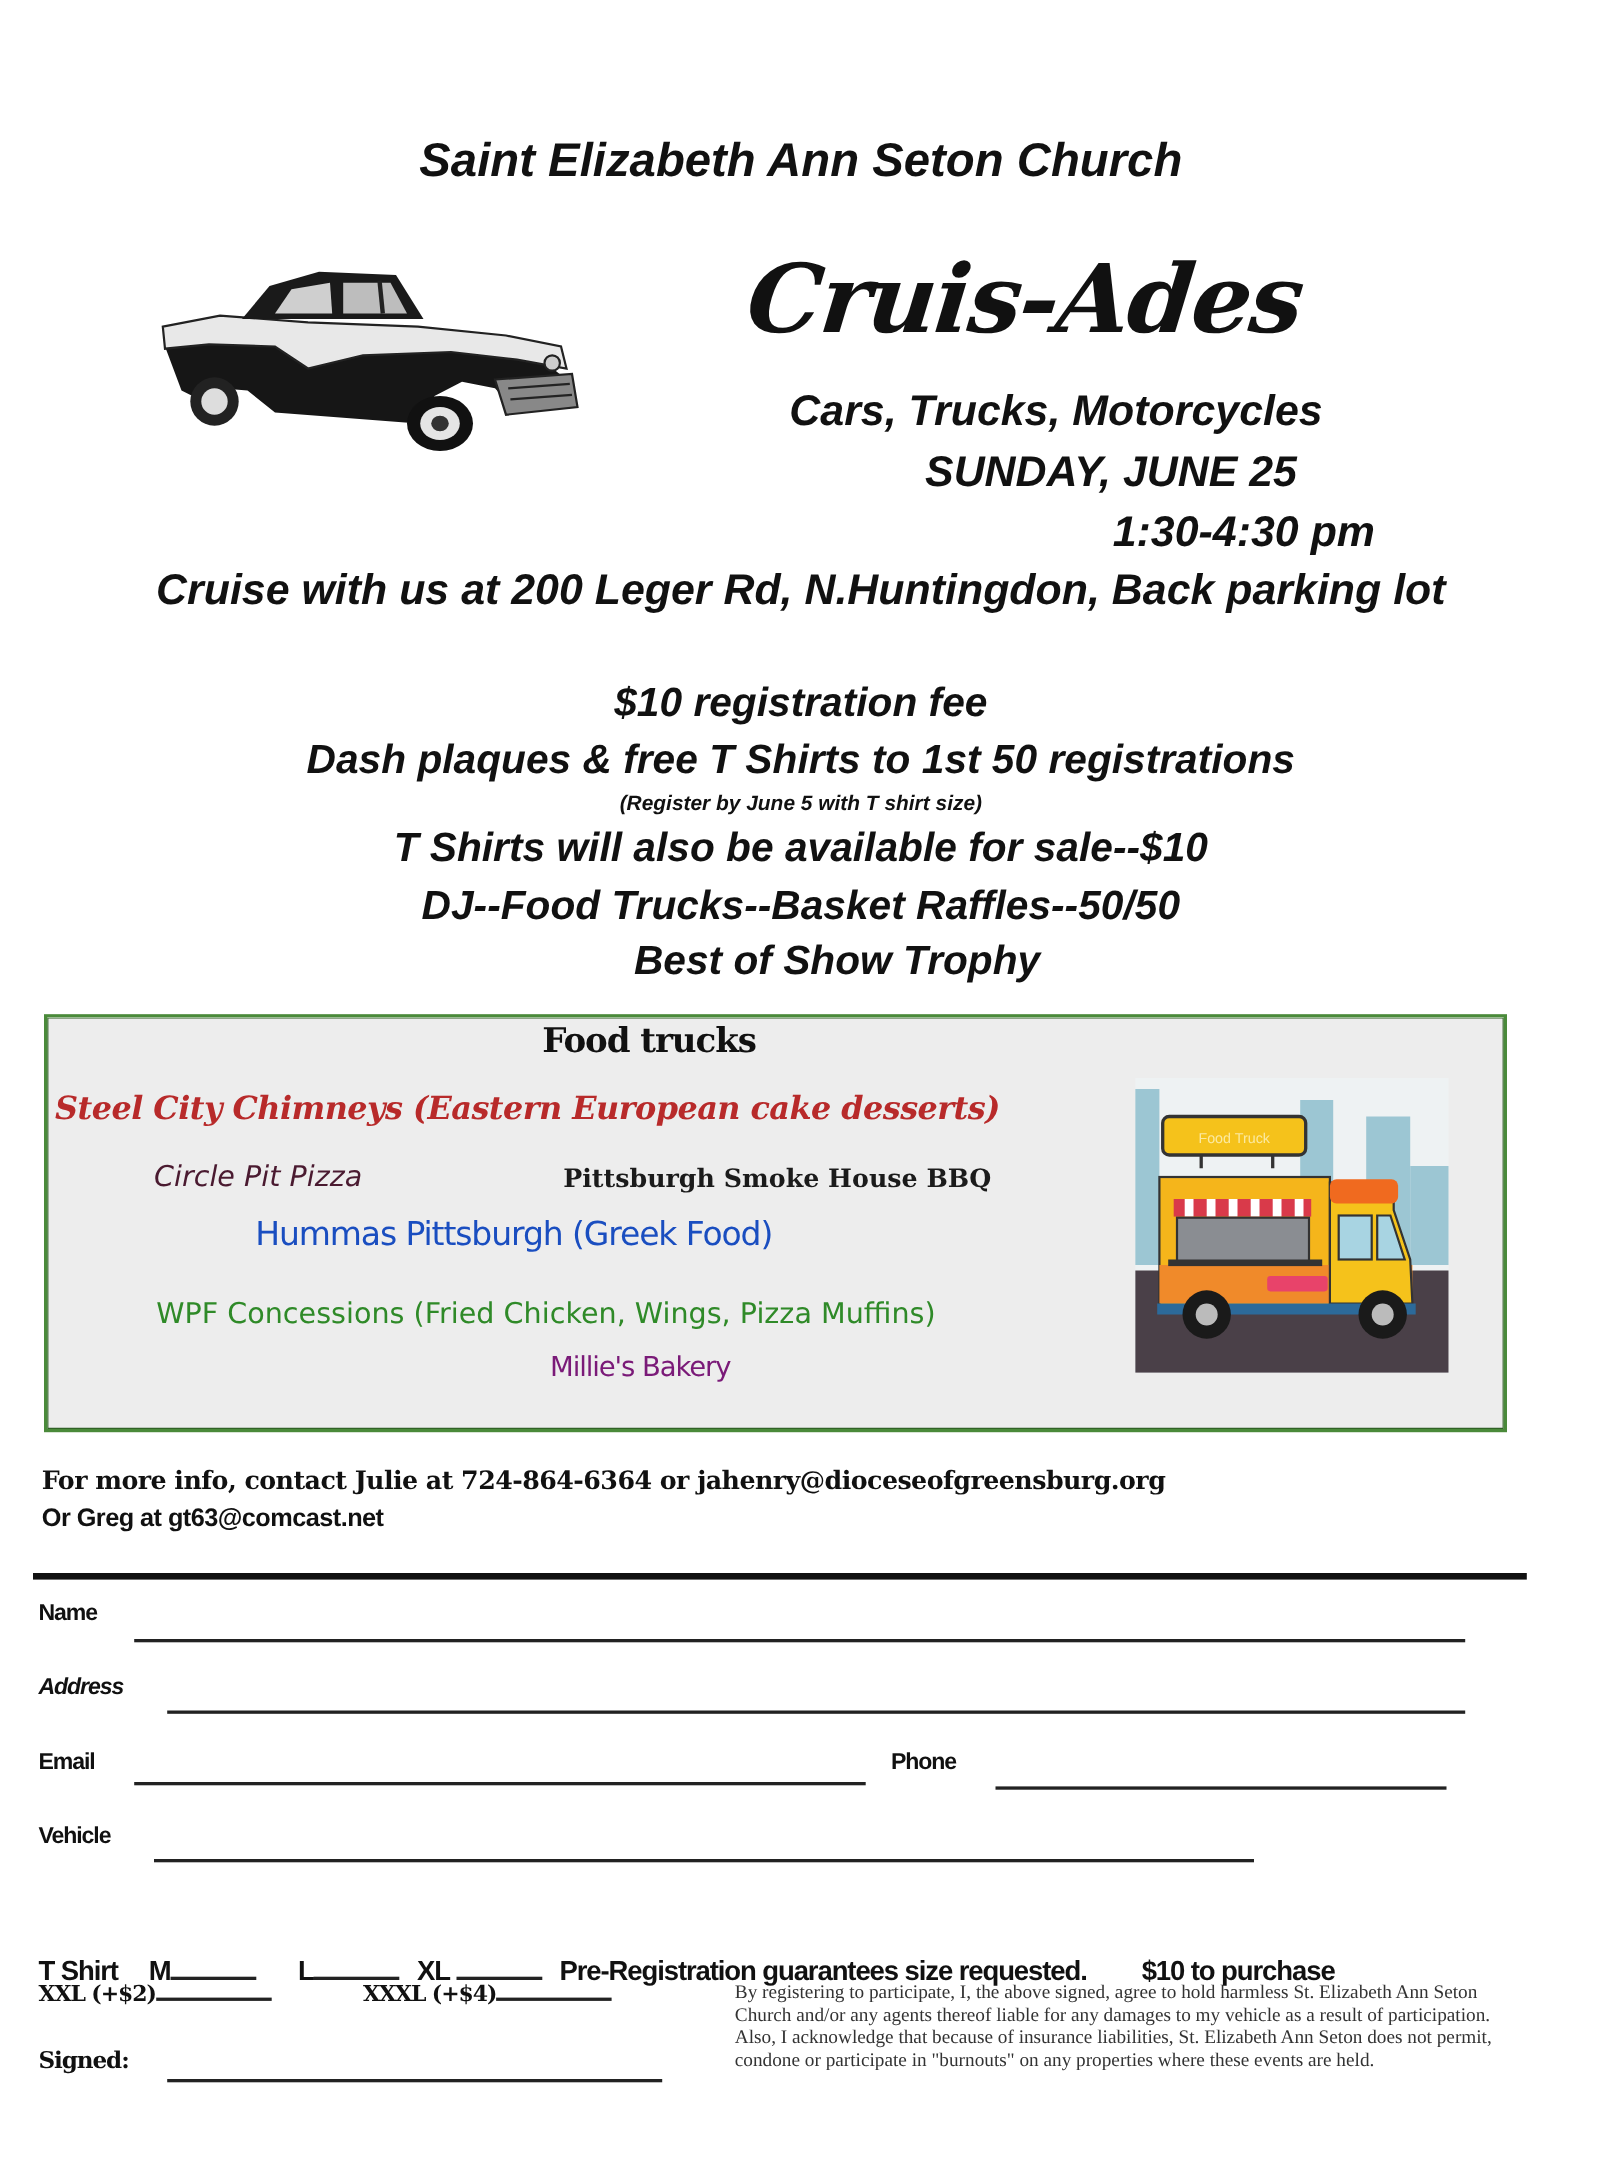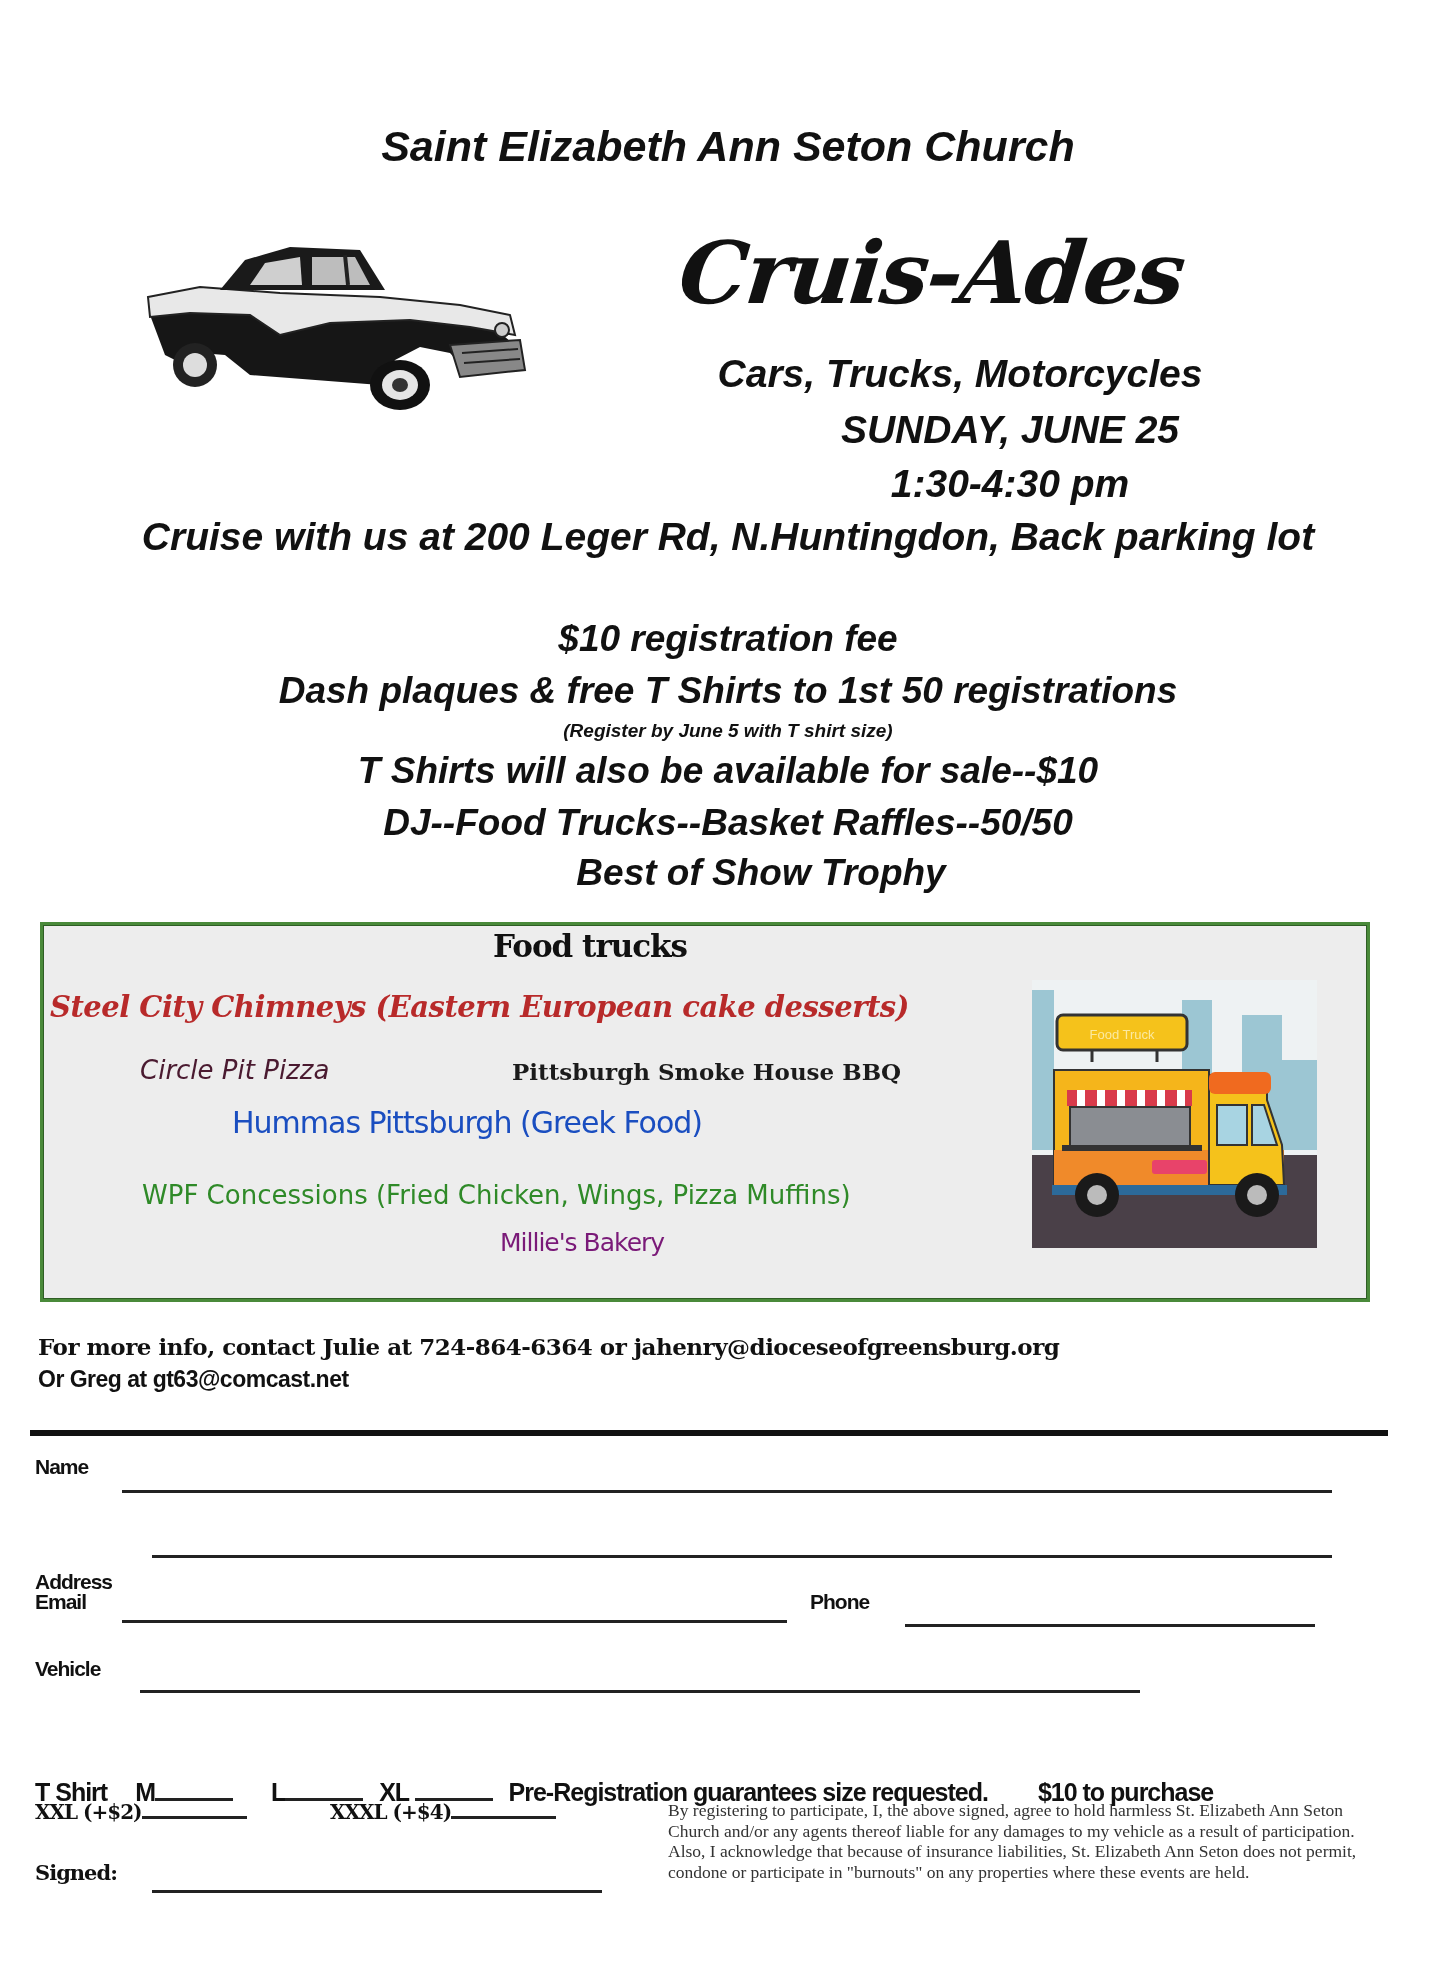--- a/index.html
+++ b/index.html
@@ -9,21 +9,21 @@
     }
     .abs { position: absolute; }
     .center { text-align: center; }
     .b { font-weight: bold; font-style: italic; }
 
     #church-title { left: 0; width: 1456px; top: 122px; font-size: 43px; letter-spacing: 0px; }
     #car-image { left: 130px; top: 235px; width: 400px; height: 175px; }
     #event-title { left: 680px; top: 222px; width: 600px; font-family: "DejaVu Serif", serif; font-style: italic; font-weight: bold; font-size: 86px; letter-spacing: -2px; transform: skewX(-6deg); }
     #vehicle-types { left: 660px; top: 352px; width: 600px; font-size: 39px; }
     #event-date { left: 770px; top: 408px; width: 480px; font-size: 39px; }
-    #event-time { left: 770px; top: 462px; width: 480px; font-size: 39px; }
+    #event-time { left: 770px; top: 462px; width: 480px; font-size: 39px; text-align: right; }
     #location { left: 0; width: 1456px; top: 515px; font-size: 39px; }
 
     .info-line { left: 0; width: 1456px; }
     #fee { top: 618px; font-size: 37px; }
     #dash-plaques { top: 670px; font-size: 37px; }
     #register-note { top: 720px; font-size: 19px; }
     #tshirt-sale { top: 750px; font-size: 37px; }
     #activities { top: 802px; font-size: 37px; }
     #trophy { top: 852px; font-size: 37px; margin-left: 33px; }
 
@@ -45,21 +45,21 @@
 
     #contact-1 { left: 38px; top: 1333px; font-family: "DejaVu Serif", serif; font-weight: bold; font-size: 23px; letter-spacing: -0.5px; }
     #contact-2 { left: 38px; top: 1366px; font-family: Liberation Sans, sans-serif; font-weight: bold; font-size: 23px; letter-spacing: -0.5px; }
     #divider { left: 30px; top: 1430px; width: 1358px; height: 6px; background: #111; }
 
     .label { font-family: "Liberation Sans", sans-serif; font-weight: bold; font-size: 21px; letter-spacing: -1px; }
     .line { height: 3px; background: #222; }
 
     #name-label { left: 35px; top: 1455px; }
     #name-line { left: 122px; top: 1490px; width: 1210px; }
-    #address-label { left: 35px; top: 1570px; }
+    #address-label { left: 35px; top: 1522px; font-style: italic; }
     #address-line { left: 152px; top: 1555px; width: 1180px; }
     #email-label { left: 35px; top: 1590px; }
     #email-line { left: 122px; top: 1620px; width: 665px; }
     #phone-label { left: 810px; top: 1590px; }
     #phone-line { left: 905px; top: 1624px; width: 410px; }
     #vehicle-label { left: 35px; top: 1657px; }
     #vehicle-line { left: 140px; top: 1690px; width: 1000px; }
 
     #tshirt-row { left: 35px; top: 1778px; font-size: 25px; font-weight: bold; letter-spacing: -1px; white-space: nowrap; }
     .blank { display: inline-block; width: 78px; border-bottom: 3px solid #222; vertical-align: baseline; margin-right: 10px; height: 18px; }

